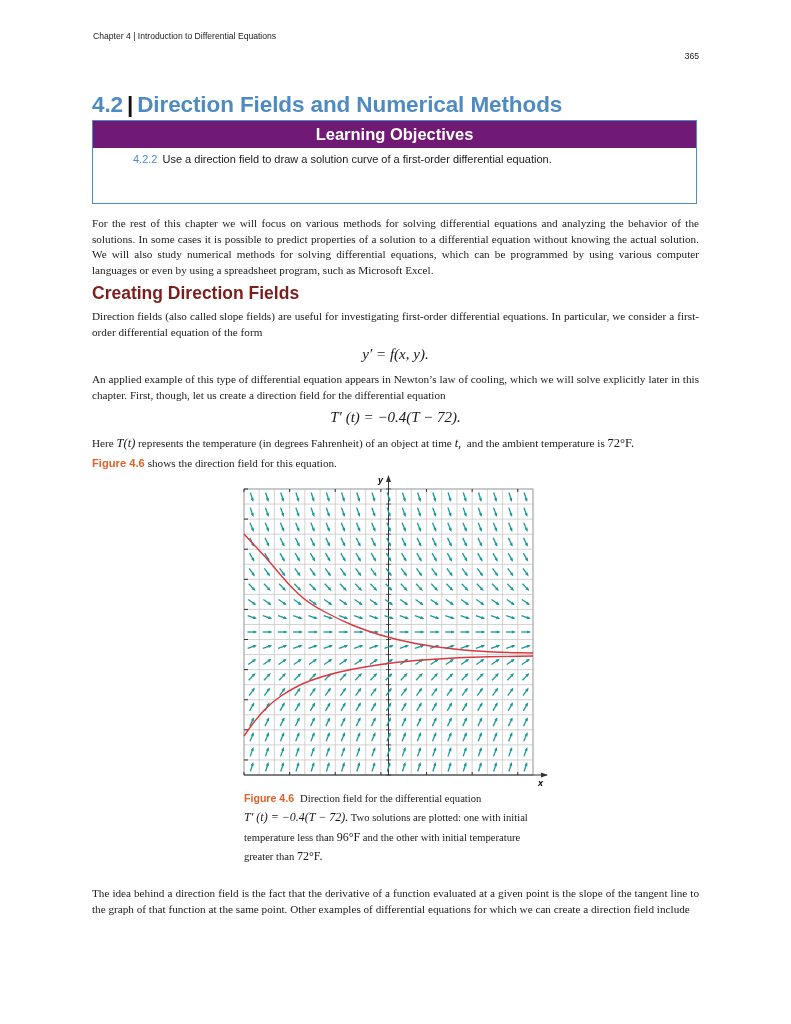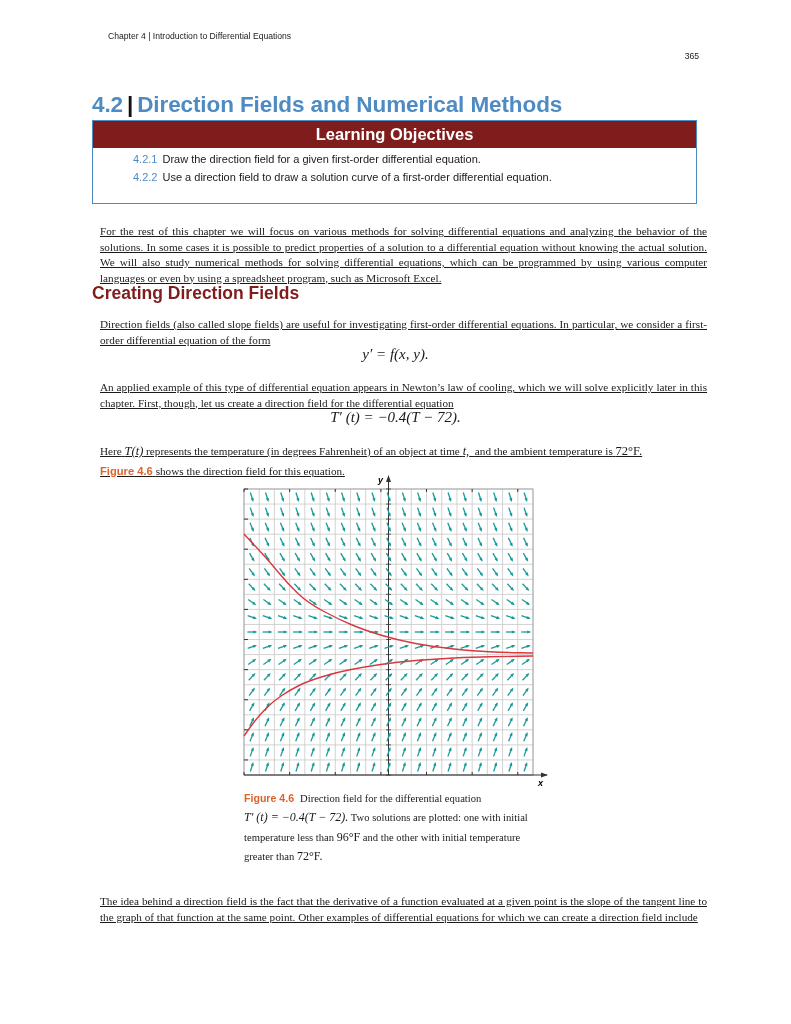--- a/index.html
+++ b/index.html
@@ -1,27 +1,27 @@
 <!DOCTYPE html>
 <html><head>
 <meta charset="utf-8">
 <style>
   html, body { margin: 0; padding: 0; background: #ffffff; }
   body { width: 791px; height: 1024px; position: relative; overflow: hidden; font-family: "Liberation Serif", serif; color: #1a1a1a; }
   .running-head { position: absolute; top: 31px; left: 92px; width: 607px; height: 14px; font-family: "Liberation Sans", sans-serif; font-size: 8.6px; color: #222; }
-  .running-head .left { position: absolute; left: 16px; top: 0; }
+  .running-head .left { position: absolute; left: 1px; top: 0; }
   .running-head .right { position: absolute; right: 0; top: 0; margin-top: 20px; }
   .section-title { position: absolute; top: 92px; left: 92px; font-family: "Liberation Sans", sans-serif; font-weight: bold; font-size: 22.5px; color: #4f8bc3; white-space: nowrap; letter-spacing: -0.1px; }
   .section-title .bar { color: #111; margin: 0 4px; }
   .lo-box { position: absolute; top: 120px; left: 92px; width: 605px; height: 84px; border: 1px solid #4f8bc3; box-sizing: border-box; }
-  .lo-head { background: #7f1d1d; color: #fff; font-family: "Liberation Sans", sans-serif; font-weight: bold; font-size: 16.5px; text-align: center; height: 27px; line-height: 27px; }
+  .lo-head { background: #701a75; color: #fff; font-family: "Liberation Sans", sans-serif; font-weight: bold; font-size: 16.5px; text-align: center; height: 27px; line-height: 27px; }
   .lo-list { list-style: none; margin: 0; padding: 2px 0 0 40px; font-family: "Liberation Sans", sans-serif; font-size: 11px; }
   .lo-list li { height: 18.3px; line-height: 18.3px; white-space: nowrap; color: #1a1a1a; }
   .lo-list .num { color: #4f8bc3; margin-right: 5px; }
-  .para { position: absolute; left: 92px; width: 607px; font-size: 11.2px; line-height: 15.5px; text-align: justify; margin: 8px; text-decoration: underline; }
+  .para { position: absolute; left: 92px; width: 607px; font-size: 11.2px; line-height: 15.5px; text-align: justify; margin: 0; }
   .h2 { position: absolute; top: 283px; left: 92px; font-family: "Liberation Sans", sans-serif; font-weight: bold; font-size: 17.5px; color: #7f1d1d; white-space: nowrap; }
   .eq { position: absolute; left: 92px; width: 607px; text-align: center; font-size: 15px; font-style: italic; }
   .fig-ref { color: #e0622b; font-family: "Liberation Sans", sans-serif; font-weight: bold; }
   .inline-math { font-size: 12.5px; }
   .figure { position: absolute; left: 236px; top: 470px; width: 320px; height: 320px; }
   .figure svg { position: absolute; left: 0; top: 0; }
   .caption { position: absolute; left: 244px; top: 789px; width: 300px; font-size: 10.6px; line-height: 18.3px; }
   .caption .fig-ref { margin-right: 6px; }
   .caption .math { font-size: 12px; }
 </style>
@@ -33,21 +33,20 @@
   <span class="right">365</span>
 </div>
 
 <div class="section-title">
   <span>4.2</span><span class="bar">|</span><span>Direction Fields and Numerical Methods</span>
 </div>
 
 <div class="lo-box">
   <div class="lo-head">Learning Objectives</div>
   <ul class="lo-list">
-    <li><span class="num">4.2.1</span><span>Draw the direction field for a given first-order differential equation.</span></li>
     <li><span class="num">4.2.2</span><span>Use a direction field to draw a solution curve of a first-order differential equation.</span></li>
   </ul>
 </div>
 
 <p class="para" style="top:216px;">For the rest of this chapter we will focus on various methods for solving differential equations and analyzing the behavior of the solutions. In some cases it is possible to predict properties of a solution to a differential equation without knowing the actual solution. We will also study numerical methods for solving differential equations, which can be programmed by using various computer languages or even by using a spreadsheet program, such as Microsoft Excel.</p>
 
 <div class="h2">Creating Direction Fields</div>
 
 <p class="para" style="top:309px;">Direction fields (also called slope fields) are useful for investigating first-order differential equations. In particular, we consider a first-order differential equation of the form</p>
 

